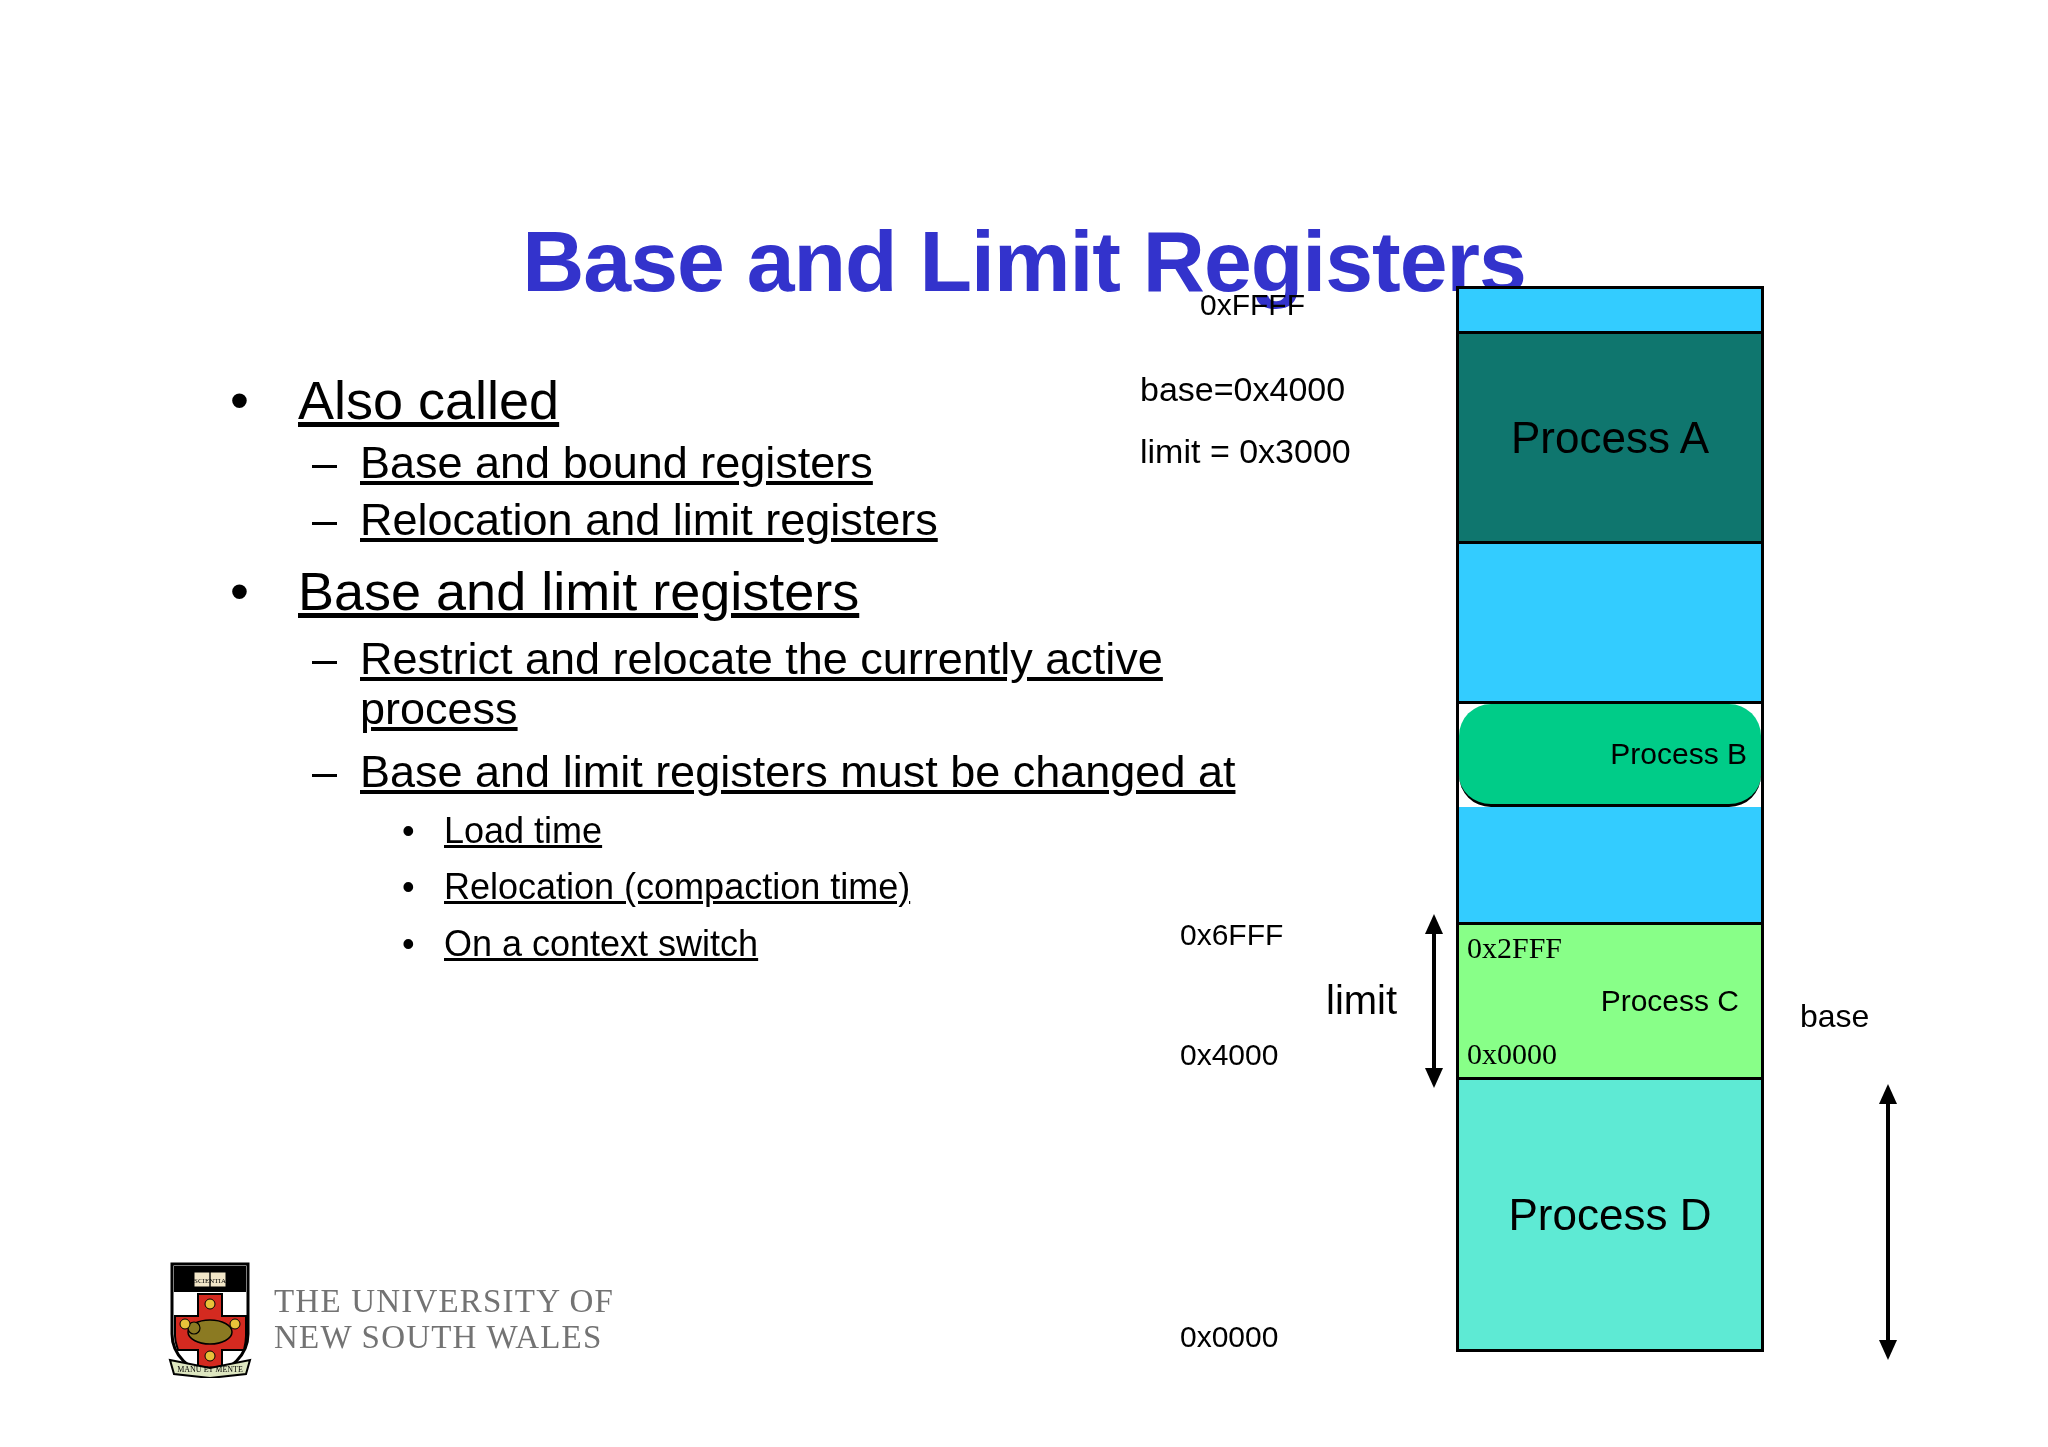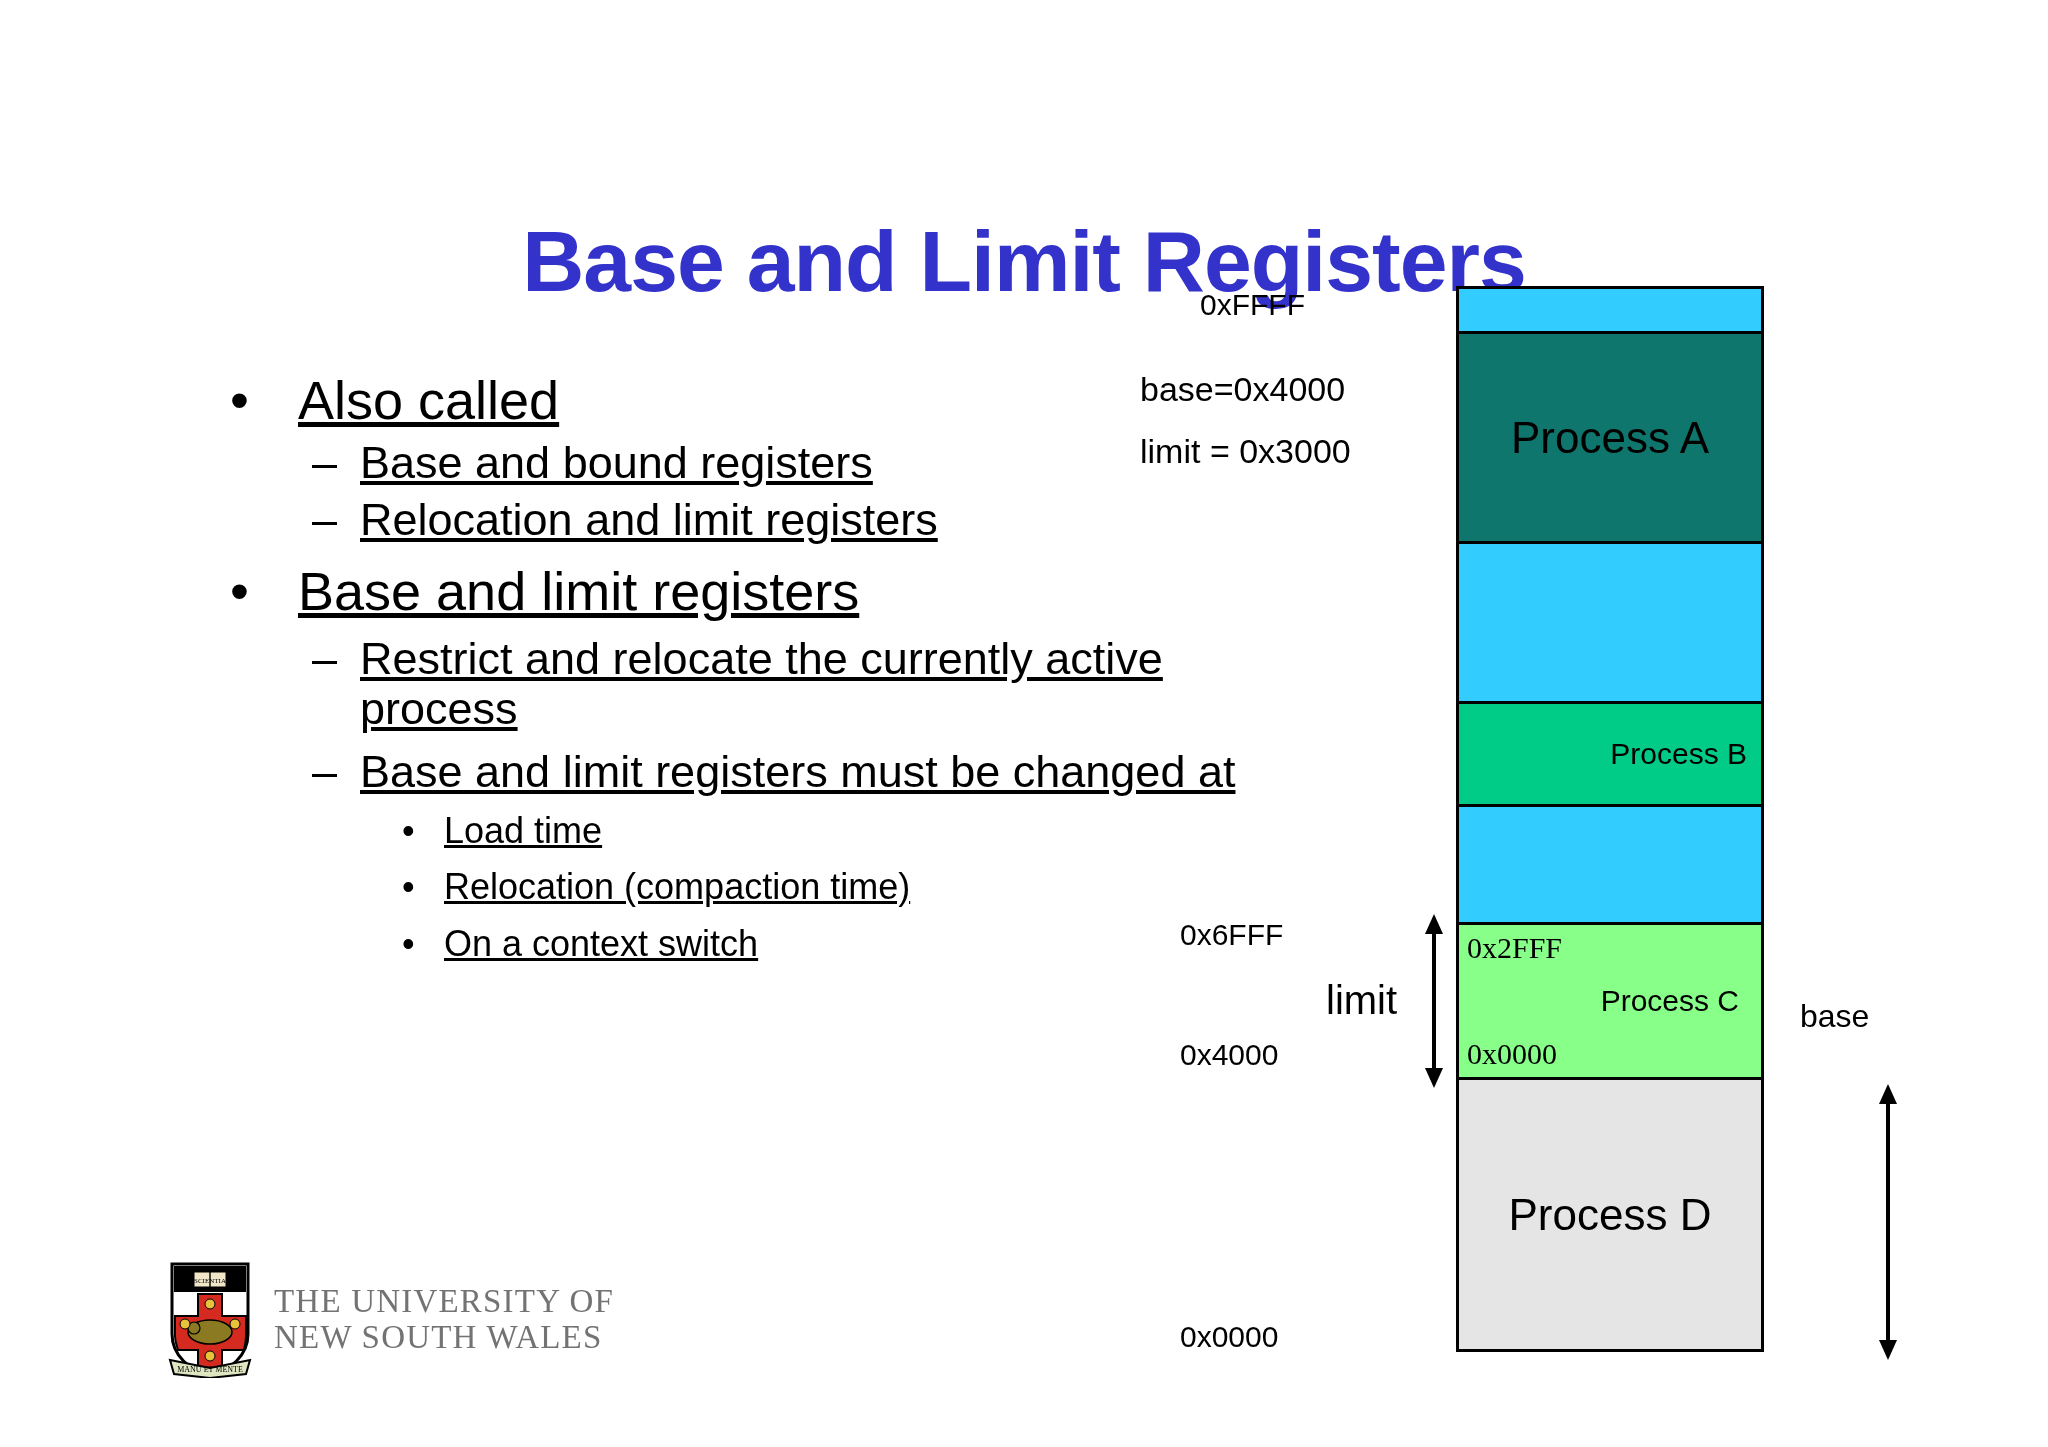--- a/index.html
+++ b/index.html
@@ -201,33 +201,33 @@
 <div id="memory-diagram">
 
   <div class="mem-block" style="top:0px; height:45px; background:#33CCFF;"></div>
 
   <div class="mem-block" style="top:45px; height:210px; background:#0f766e;">
     <span class="blk-label-lg">Process A</span>
   </div>
 
   <div class="mem-block" style="top:255px; height:160px; background:#33CCFF;"></div>
 
-  <div class="mem-block" style="top:415px; height:103px; background:#00CC88;">
+  <div class="mem-block" style="top:415px; height:103px; background:#00CC88;border-radius:32px;">
     <span class="blk-label-sm">Process B</span>
   </div>
 
   <div class="mem-block" style="top:518px; height:118px; background:#33CCFF;"></div>
 
   <div class="mem-block" style="top:636px; height:155px; background:#88FF88; position:absolute;">
     <span class="addr-inner" style="top:8px;">0x2FFF</span>
     <span class="blk-label-c">Process C</span>
     <span class="addr-inner" style="bottom:8px;">0x0000</span>
   </div>
 
-  <div class="mem-block" style="top:791px; height:269px; background:#e5e5e5;">
+  <div class="mem-block" style="top:791px; height:269px; background:#5eead4;">
     <span class="blk-label-lg">Process D</span>
   </div>
 
 </div>
 
 <div class="addr-label" style="left:1200px; top:290px; width:240px;">0xFFFF</div>
 
 <div class="addr-label" style="left:1180px; top:920px; width:155px;">0x6FFF</div>
 
 <div class="addr-label" style="left:1180px; top:1040px; width:155px;">0x4000</div>

